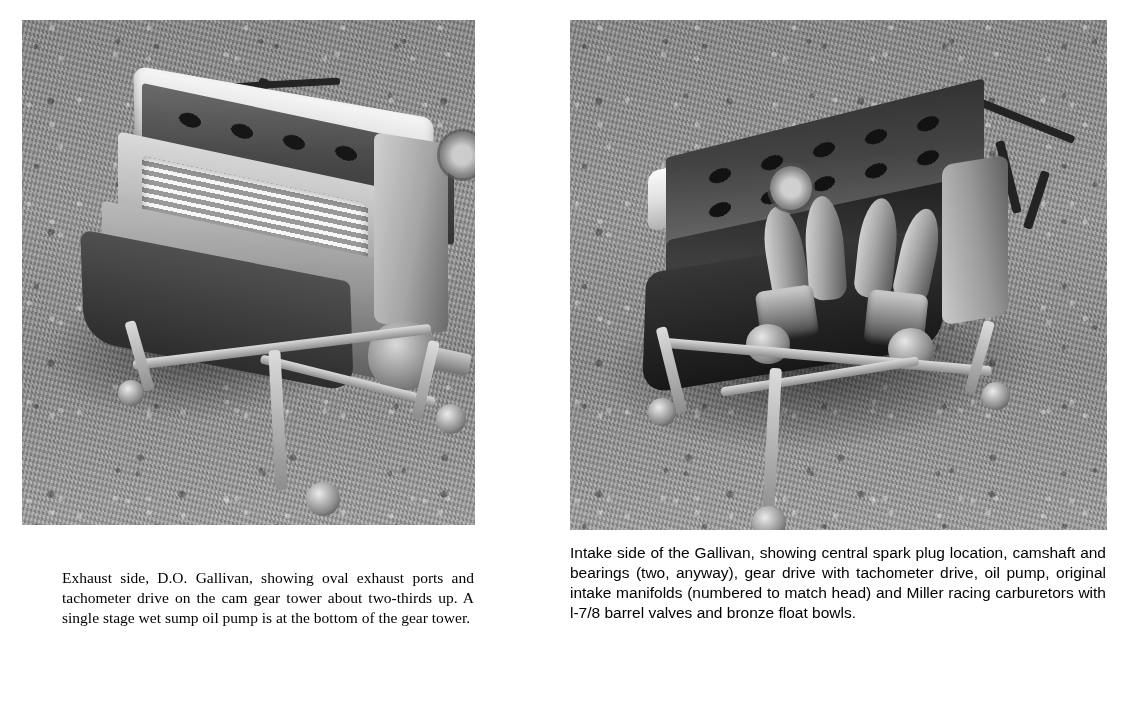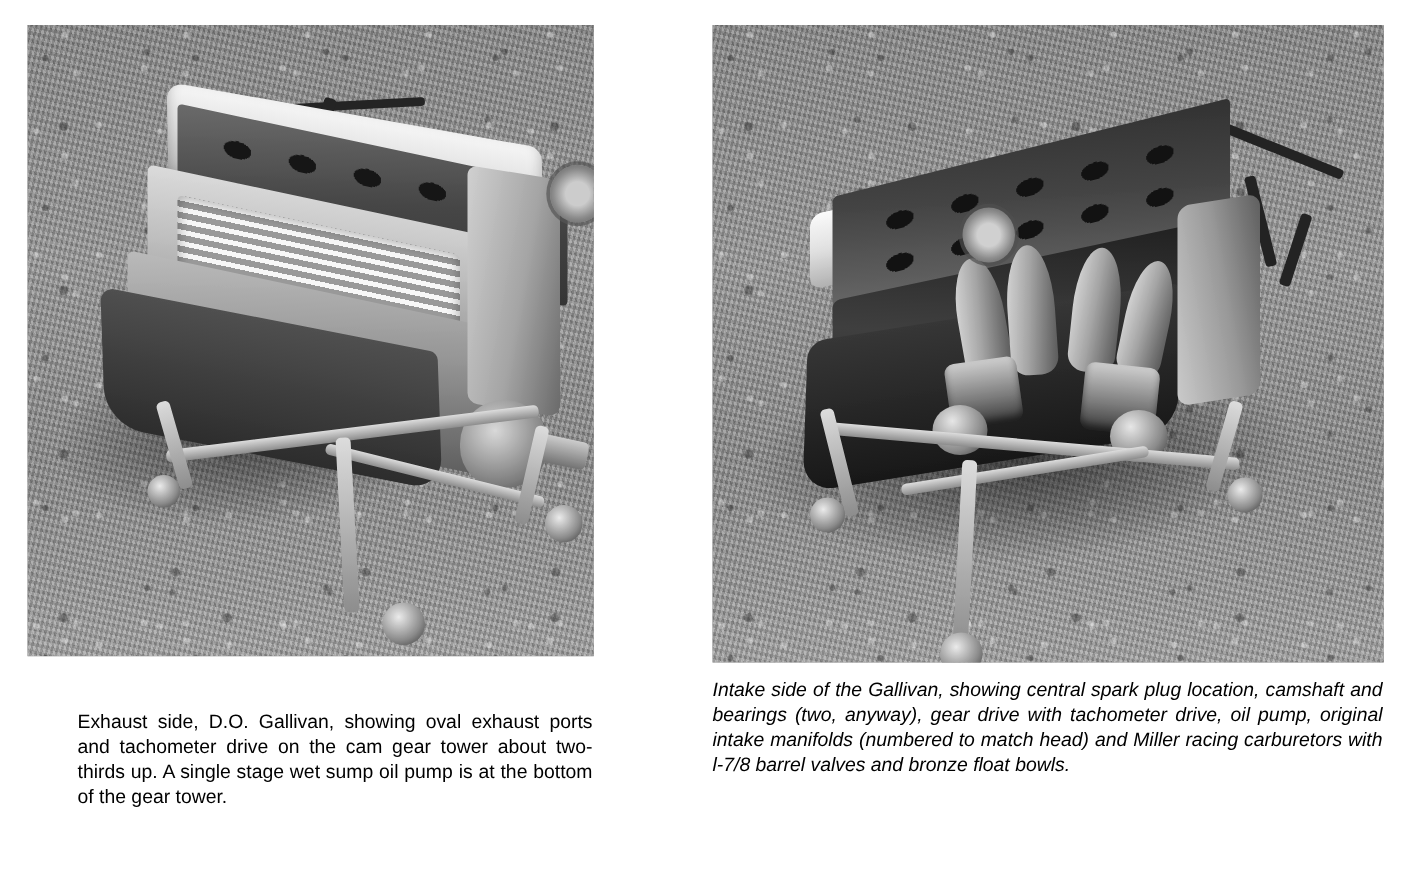--- a/index.html
+++ b/index.html
@@ -241,22 +241,22 @@
   
   .caption {
     position: absolute;
     font-family: "Liberation Sans", sans-serif;
     font-size: 15.5px;
     line-height: 1.30;
     color: #000000;
     text-align: justify;
     text-justify: inter-word;
   }
-  .cap-left  { left: 62px;  top: 568px; width: 412px; }
-  .cap-right { left: 570px; top: 543px; width: 536px; font-style: italic; }
+  .cap-left  { left: 62px;  top: 568px; width: 412px; font-family: Liberation Serif, serif; }
+  .cap-right { left: 570px; top: 543px; width: 536px; }
 </style>
 </head>
 <body>
 
 <div class="page">
 
   <div class="figure fig-left">
     <div class="photo photo-left">
       <div class="ground"></div>
 

